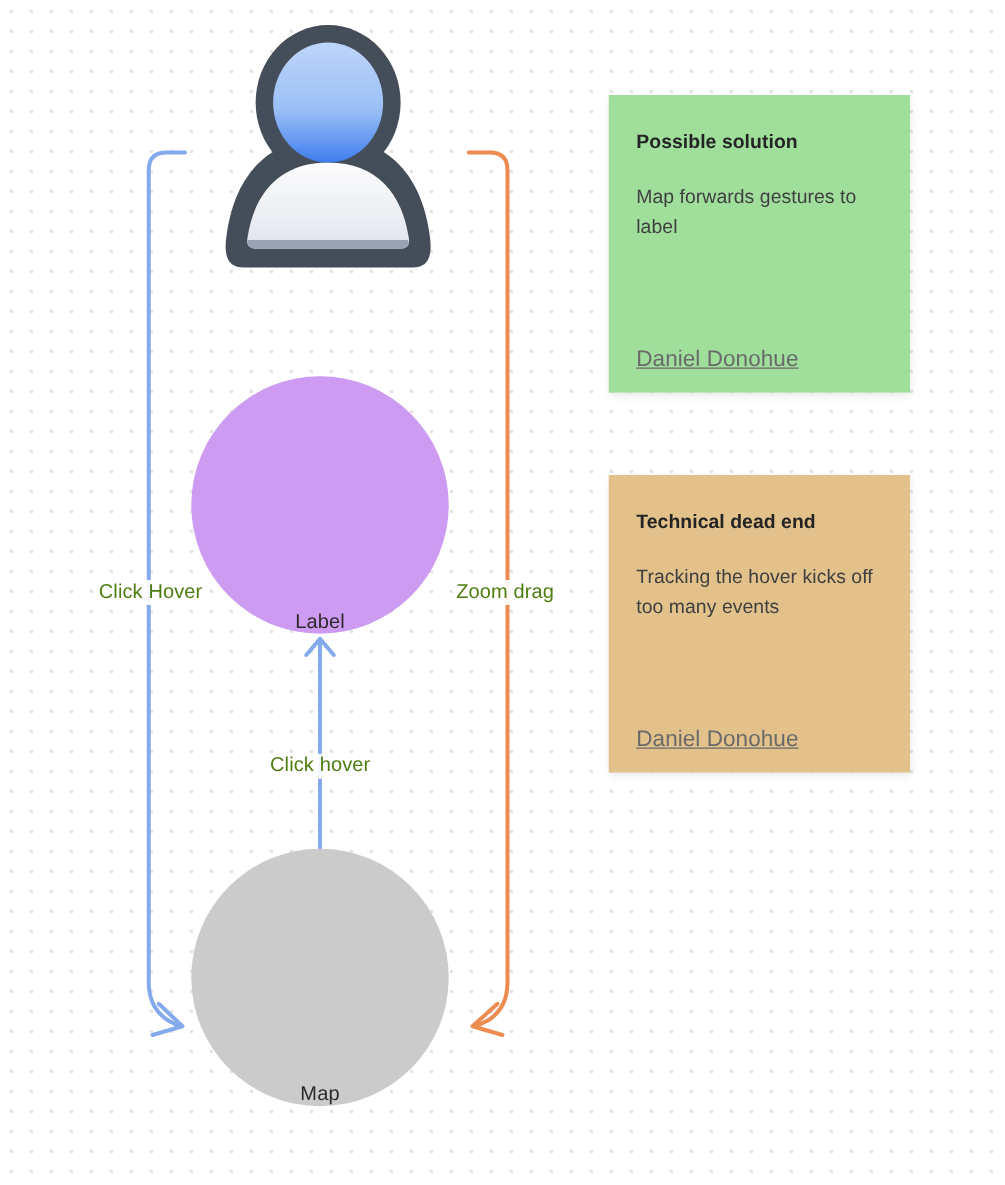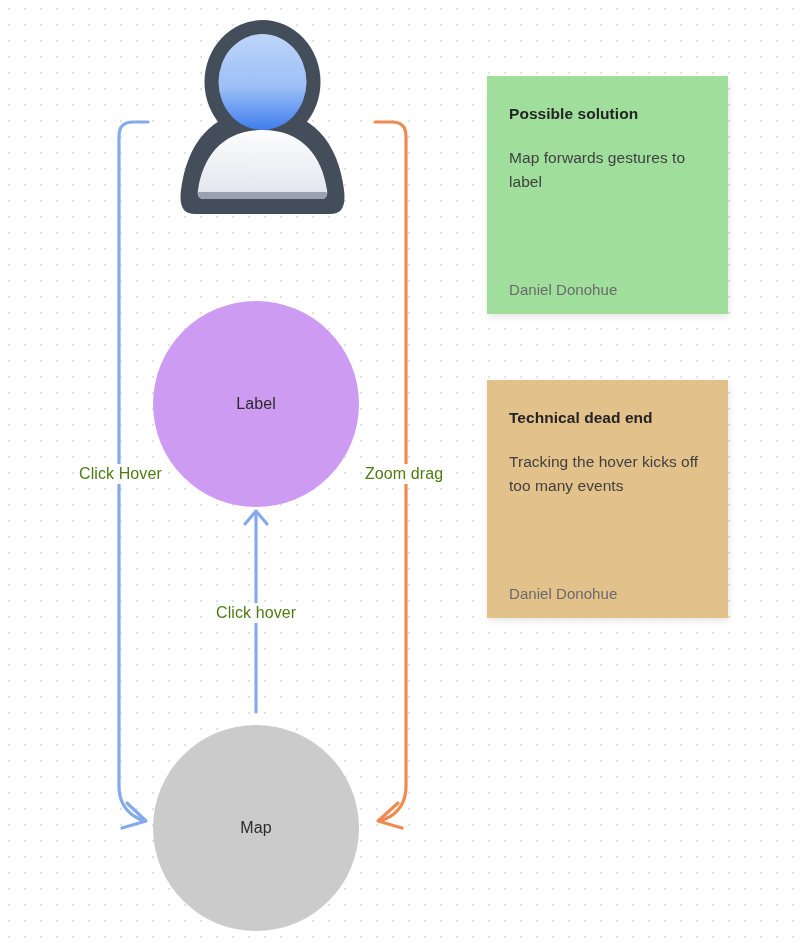--- a/index.html
+++ b/index.html
@@ -33,40 +33,40 @@
     width: 804px;
     height: 948px;
     pointer-events: none;
   }
 
   
   .node {
     position: absolute;
     border-radius: 50%;
     display: flex;
-    align-items: center;
+    align-items: flex-end;
     justify-content: center;
     box-sizing: border-box;
   }
   .node-label-text {
     font-size: 16px;
     color: #2b2b2b;
     letter-spacing: .1px;
   }
 
   #node-label {
     left: 153px;
     top: 301px;
     width: 206px;
     height: 206px;
     background: #ce9bf2;
   }
   #node-map {
     left: 153px;
-    top: 725px;
+    top: 679px;
     width: 206px;
     height: 206px;
     background: #cbcbcb;
   }
 
   
   #avatar {
     position: absolute;
     left: 172px;
     top: 14px;
@@ -109,23 +109,24 @@
   }
   .sticky-body {
     margin-top: 22px;
     font-size: 15.5px;
     color: #404040;
     line-height: 1.55;
     letter-spacing: .05px;
   }
   .sticky-author {
     margin-top: auto;
-    font-size: 15px;
+    font-size: 18px;
     color: #6a6a6a;
     letter-spacing: .05px;
+    text-decoration: underline;
   }
 
   #sticky-solution  { left: 487px; top: 76px;  background: #a0de9c; }
   #sticky-deadend   { left: 487px; top: 380px; background: #e2c18b; }
 </style>
 </head>
 <body>
 
 <div id="board">
 

